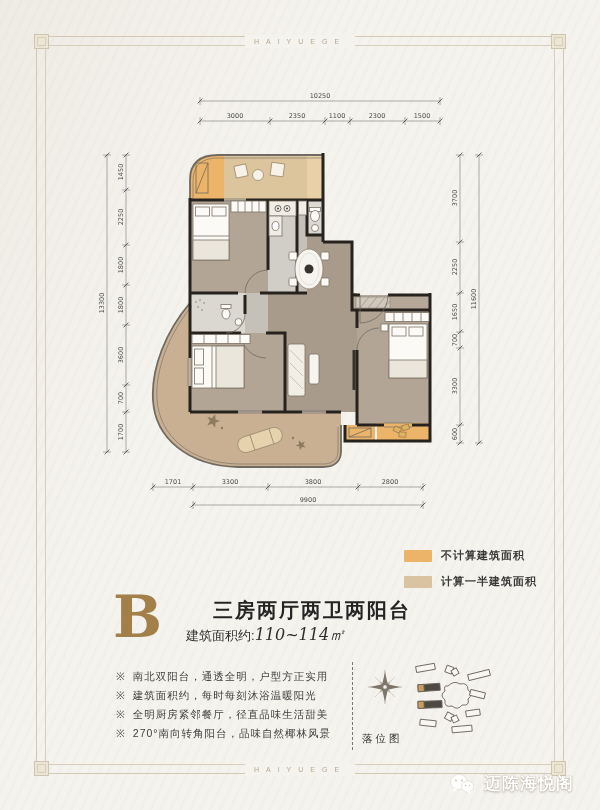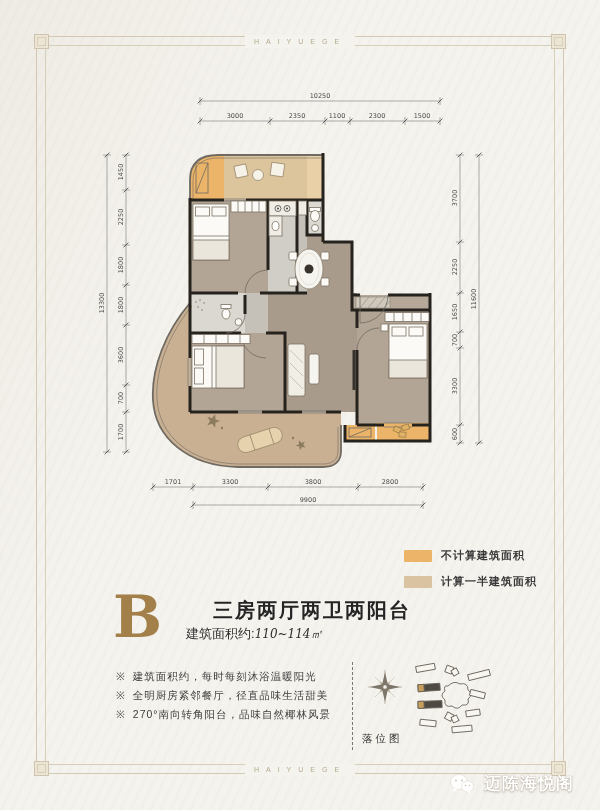--- a/index.html
+++ b/index.html
@@ -25,21 +25,21 @@
   .legend{position:absolute;left:404px;top:548px;z-index:2;}
   .legend-row{display:flex;align-items:center;margin-bottom:11px;}
   .legend-sw{display:inline-block;width:28px;height:12px;border-radius:1px;}
   .legend-lb{margin-left:9px;font-size:11px;font-weight:bold;color:#3a3a3a;letter-spacing:1px;}
   
   .unit-letter{position:absolute;left:113px;top:588px;font-family:"DejaVu Serif",serif;
     font-weight:bold;font-size:58px;line-height:1;color:#a3804a;}
   .unit-title{position:absolute;left:184px;top:597px;font-size:20px;font-weight:bold;
     color:#242424;letter-spacing:2px;margin-left:29px;}
   .unit-area{position:absolute;left:186px;top:625px;font-size:13px;color:#2e2e2e;}
-  .unit-area i{font-family:"DejaVu Serif",serif;font-size:12px;font-style:italic;}
+  .unit-area i{font-family:"DejaVu Serif",serif;font-size:16px;font-style:italic;}
   
   .features{position:absolute;left:116px;top:667px;}
   .feat{font-size:10.5px;color:#3e3e3e;line-height:19px;letter-spacing:1px;}
   .feat .mk{margin-right:7px;color:#555;}
   .divider{position:absolute;left:352px;top:662px;height:88px;border-left:1px dashed #777;}
   
   #compass{position:absolute;left:366px;top:668px;}
   .site-label{position:absolute;left:362px;top:732px;width:52px;
     font-size:10.5px;color:#333;letter-spacing:3px;}
   #site-svg{position:absolute;left:404px;top:660px;}
@@ -290,20 +290,21 @@
     </div>
   </div>
 
   <div class="unit-letter">B</div>
   <div class="unit-title">三房两厅两卫两阳台</div>
   <div class="unit-area">
     <span>建筑面积约:</span><i>110~114㎡</i>
   </div>
 
   <div class="features">
+    <div class="feat"><span class="mk">※</span><span>南北双阳台，通透全明，户型方正实用</span></div>
     <div class="feat"><span class="mk">※</span><span>建筑面积约，每时每刻沐浴温暖阳光</span></div>
     <div class="feat"><span class="mk">※</span><span>全明厨房紧邻餐厅，径直品味生活甜美</span></div>
     <div class="feat"><span class="mk">※</span><span>270°南向转角阳台，品味自然椰林风景</span></div>
   </div>
 
   <div class="divider"></div>
 
   <svg id="compass" width="38" height="38" viewBox="0 0 38 38">
     <line x1="19" y1="2" x2="19" y2="36" stroke="#8d877c" stroke-width="0.6"></line>
     <line x1="2" y1="19" x2="36" y2="19" stroke="#8d877c" stroke-width="0.6"></line>

